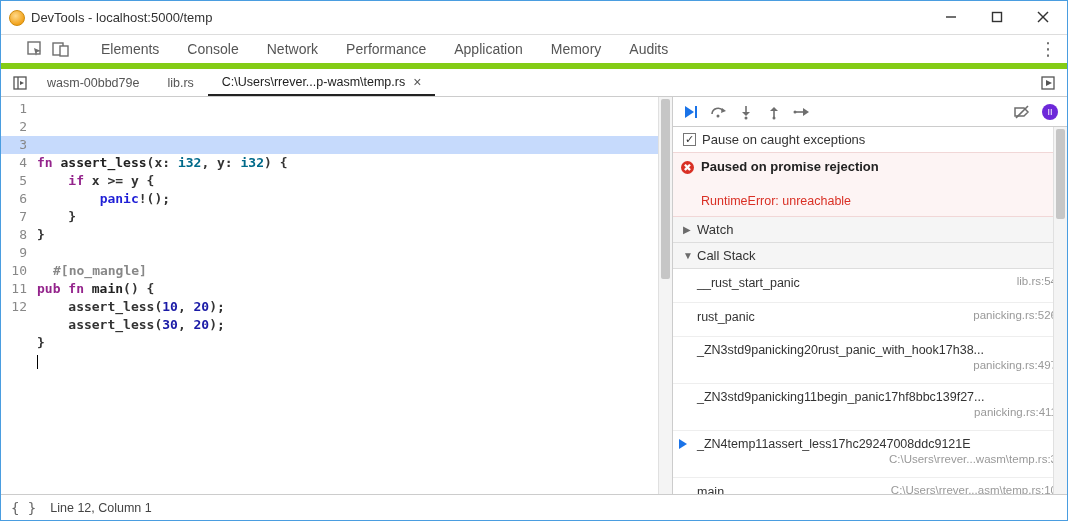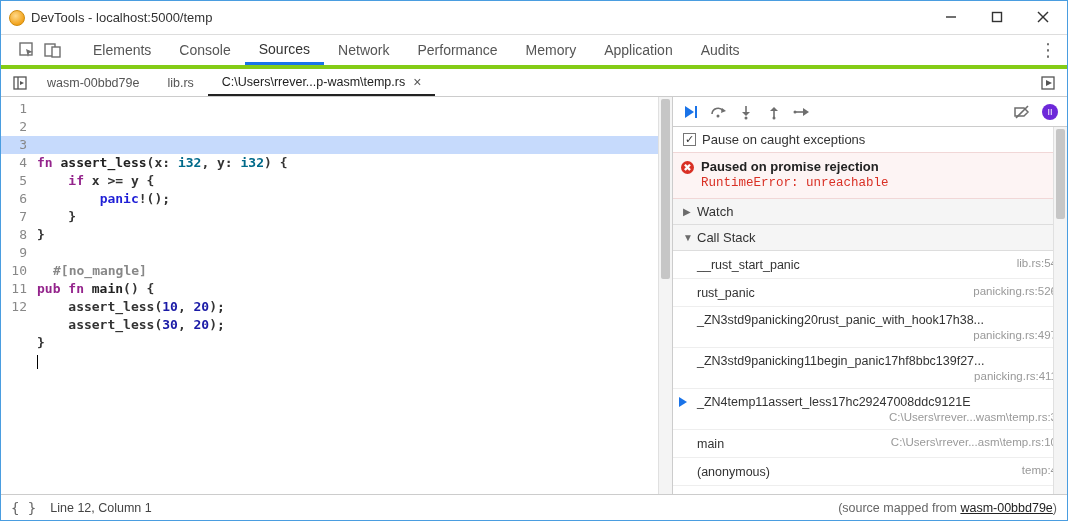--- a/index.html
+++ b/index.html
@@ -22,23 +22,23 @@
   }
   .titlebar .appicon {
     width: 16px; height: 16px; border-radius: 50%;
     background: radial-gradient(circle at 40% 35%, #ffd98a, #f2a31b 70%);
     border: 1px solid #cf8b0d;
   }
   .titlebar .title { flex: 1; color: #333; font-size: 13px; }
   .winbtns { display: flex; gap: 26px; margin-right: 6px; }
   .winbtn { width: 20px; text-align: center; color: #333; font-size: 14px; }
   .toolbar {
-    height: 34px; border-bottom: 4px solid #84cc16;
+    height: 34px; border-bottom: 6px solid #84cc16;
     display: flex; align-items: center;
-    padding-left: 16px;
+    padding-left: 24px;
   }
   .tbicons { display: flex; gap: 6px; align-items: center; padding-right: 16px; }
   .icon { width: 20px; height: 20px; display: inline-flex; align-items: center; justify-content: center; color: #6e6e6e; }
   .tabs { display: flex; align-items: flex-end; height: 100%; flex: 1; }
   .tab { padding: 0 14px; height: 100%; display: flex; align-items: center; color: #555; font-size: 14px; cursor: default; }
   .tab.active { color: #333; border-bottom: 3px solid #1a73e8; }
   .tbright { margin-left: auto; display: flex; align-items: center; padding-right: 10px; gap: 12px; }
   .vdots { font-size: 18px; color: #666; }
   .filetabs {
     height: 28px; border-bottom: 1px solid #ccc;
@@ -87,24 +87,24 @@
   .stepi { color: #6e6e6e; }
   .pausecirc { width: 16px; height: 16px; border-radius: 50%; background: #6d28d9; color: #fff; font-size: 9px; display: flex; align-items: center; justify-content: center; }
   .dbgbody { flex: 1; overflow: hidden; position: relative; }
   .dbgscroll { position: absolute; right: 0; top: 0; bottom: 0; width: 14px; background: #f4f4f4; border-left: 1px solid #e0e0e0; }
   .dbgscroll .thumb { position: absolute; top: 2px; left: 2px; right: 2px; height: 90px; background: #c6c6c6; border-radius: 2px; }
   .dbgcheck { display: flex; align-items: center; gap: 6px; color: #333; padding: 5px 10px; }
   .chkbox { width: 13px; height: 13px; border: 1px solid #767676; display: inline-flex; align-items: center; justify-content: center; font-size: 11px; color: #333; }
   .pausedbox { background: #fdf4f4; border-top: 1px solid #f1d7d7; border-bottom: 1px solid #f1d7d7; padding: 6px 10px 8px 28px; position: relative; }
   .pausedbox .stopicon { position: absolute; left: 8px; top: 8px; width: 13px; height: 13px; border-radius: 50%; background: #d93025; color: #fff; font-size: 10px; display: flex; align-items: center; justify-content: center; }
   .pausedbox .line1 { color: #222; font-weight: 600; }
-  .pausedbox .line2 { color: #d93025; font-family: Liberation Mono, monospace; font-size: 12.5px; margin-top: 2px; }
+  .pausedbox .line2 { color: #d93025; font-family: Liberation Sans, sans-serif; font-size: 12.5px; margin-top: 20px; }
   .section { padding: 5px 10px; border-bottom: 1px solid #ddd; color: #333; display: flex; align-items: center; gap: 4px; background: #f5f5f5; }
   .tri { font-size: 10px; color: #6b6b6b; width: 10px; }
-  .stackitem { padding: 6px 10px 6px 24px; border-bottom: 1px solid #eee; position: relative; }
+  .stackitem { padding: 6px 10px 12px 24px; border-bottom: 1px solid #eee; position: relative; }
   .stackitem .fnname { color: #333; font-size: 12.5px; }
   .stackitem .loc { color: #999; font-size: 11.5px; float: right; }
   .stackitem .loc2 { color: #999; font-size: 11.5px; text-align: right; margin-top: 2px; }
   .stackitem.current::before {
     content: ""; position: absolute; left: 6px; top: 8px;
     border-left: 8px solid #1a73e8; border-top: 5px solid transparent; border-bottom: 5px solid transparent;
   }
   .stackasync { padding: 5px 10px 5px 24px; font-weight: 600; color: #555; border-bottom: 1px solid #eee; }
   .statusbar {
     height: 26px; border-top: 1px solid #ccc;
@@ -154,25 +154,24 @@
     <span class="icon">
       <svg width="18" height="16">
           <rect x="1" y="2" width="10" height="12" fill="none" stroke="#6e6e6e" stroke-width="1.4"></rect>
           <rect x="8" y="5" width="8" height="10" fill="#fff" stroke="#6e6e6e" stroke-width="1.4"></rect>
         </svg>
     </span>
   </div>
   <div class="tabs" id="panel-tabs">
       <div class="tab">Elements</div>
       <div class="tab">Console</div>
-      <div class="tab active">Sources</div>
       <div class="tab">Network</div>
       <div class="tab">Performance</div>
+      <div class="tab">Application</div>
       <div class="tab">Memory</div>
-      <div class="tab">Application</div>
       <div class="tab">Audits</div>
     </div>
   <div class="tbright">
     <span class="vdots">⋮</span>
   </div>
 </div>
 
 <div class="filetabs">
   <span class="inlineicon">
     <svg width="14" height="14">
@@ -324,16 +323,13 @@
           <div class="thumb"></div>
         </div>
     </div>
   </div>
 
 </div>
 
 <div class="statusbar">
   <span class="braces">{ }</span>
   <span>Line 12, Column 1</span>
-  <span class="src">
-    <span>(source mapped from </span><span class="wmap">wasm-00bbd79e</span><span>)</span>
-  </span>
 </div>
 
 </body></html>

